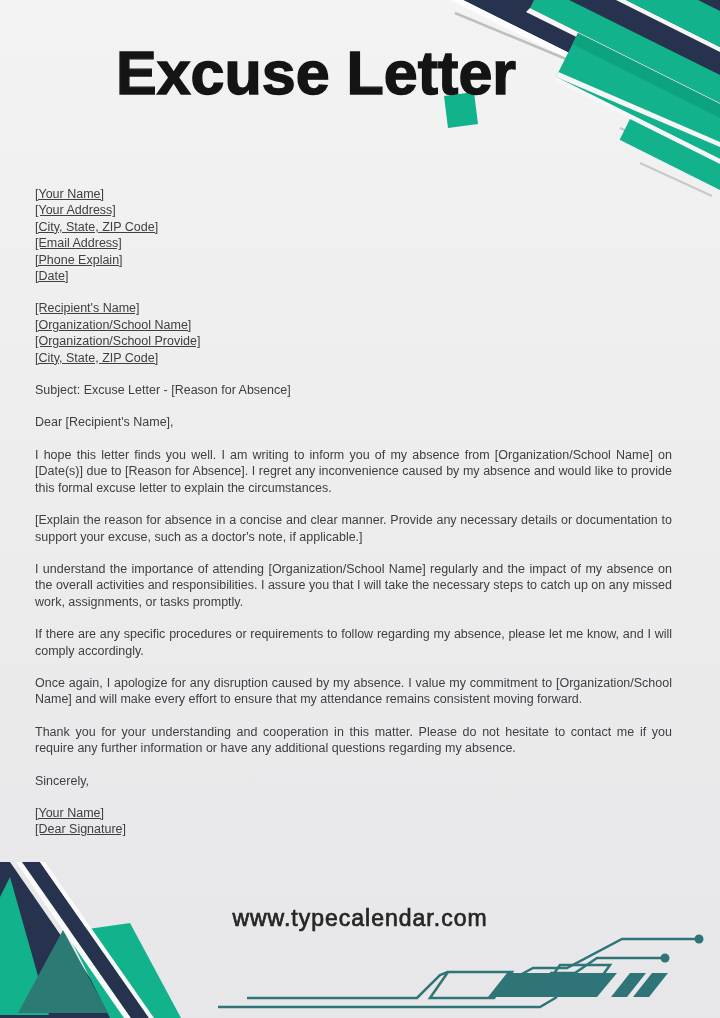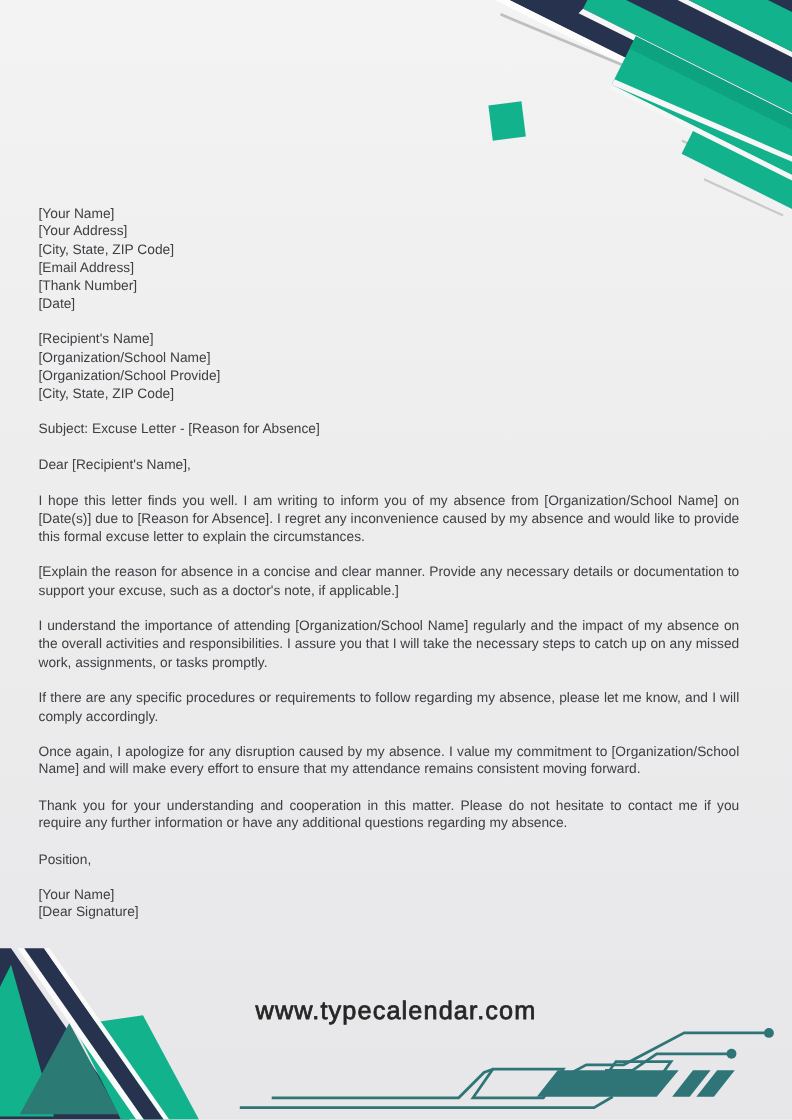--- a/index.html
+++ b/index.html
@@ -22,21 +22,21 @@
     position:absolute;left:116px;top:38px;margin:0;
     font-size:61px;font-weight:bold;letter-spacing:0px;
     color:var(--title-text);-webkit-text-stroke:1.4px var(--title-text);
     white-space:nowrap;
   }
   .letter{
     position:absolute;left:35px;top:186px;width:651px;
     font-size:12.5px;line-height:16.4px;color:var(--body-text);
   }
   .block{margin:0 0 16px 0;}
-  .block div{white-space:nowrap;}
+  .block div{white-space:nowrap;text-decoration:underline;}
   .line{margin:0 0 16px 0;white-space:nowrap;}
   .letter p{margin:0 14px 16px 0;text-align:justify;}
   .footer{
     position:absolute;left:0;top:905px;width:720px;text-align:center;
     font-size:23px;letter-spacing:1px;color:#262626;
     -webkit-text-stroke:0.7px #262626;
   }
 </style>
 </head>
 <body>
@@ -63,49 +63,50 @@
 
     <polygon points="148,33 126,77 290,159 290,104" fill="var(--emerald)"></polygon>
     <polygon points="148,33 142.4,44.2 290,118 290,104" fill="var(--emerald-dark)"></polygon>
     <polygon points="128.5,72 126,77 290,147 290,142" fill="#f6f6f6"></polygon>
     <polygon points="126,77 124,81 290,164 290,159" fill="#f6f6f6"></polygon>
 
     <polygon points="200,119 189.6,139.8 290,190 290,164" fill="var(--emerald)"></polygon>
     <line x1="210" y1="163" x2="282" y2="196" stroke="#c9c9c9" stroke-width="2"></line>
   </svg>
 
+  <h1 class="title">Excuse Letter</h1>
 
   <div class="letter">
     <div class="block">
       <div>[Your Name]</div>
       <div>[Your Address]</div>
       <div>[City, State, ZIP Code]</div>
       <div>[Email Address]</div>
-      <div>[Thank Number]</div>
+      <div>[Phone Explain]</div>
       <div>[Date]</div>
     </div>
 
     <div class="block">
       <div>[Recipient's Name]</div>
       <div>[Organization/School Name]</div>
       <div>[Organization/School Provide]</div>
       <div>[City, State, ZIP Code]</div>
     </div>
 
     <div class="line">Subject: Excuse Letter - [Reason for Absence]</div>
     <div class="line">Dear [Recipient's Name],</div>
 
     <p>I hope this letter finds you well. I am writing to inform you of my absence from [Organization/School Name] on [Date(s)] due to [Reason for Absence]. I regret any inconvenience caused by my absence and would like to provide this formal excuse letter to explain the circumstances.</p>
     <p>[Explain the reason for absence in a concise and clear manner. Provide any necessary details or documentation to support your excuse, such as a doctor's note, if applicable.]</p>
     <p>I understand the importance of attending [Organization/School Name] regularly and the impact of my absence on the overall activities and responsibilities. I assure you that I will take the necessary steps to catch up on any missed work, assignments, or tasks promptly.</p>
     <p>If there are any specific procedures or requirements to follow regarding my absence, please let me know, and I will comply accordingly.</p>
     <p>Once again, I apologize for any disruption caused by my absence. I value my commitment to [Organization/School Name] and will make every effort to ensure that my attendance remains consistent moving forward.</p>
     <p>Thank you for your understanding and cooperation in this matter. Please do not hesitate to contact me if you require any further information or have any additional questions regarding my absence.</p>
 
-    <div class="line">Position,</div>
+    <div class="line">Sincerely,</div>
 
     <div class="block">
       <div>[Your Name]</div>
       <div>[Dear Signature]</div>
     </div>
   </div>
 
   <div class="footer">www.typecalendar.com</div>
 
   <svg class="corner bl" viewBox="0 0 250 165">

